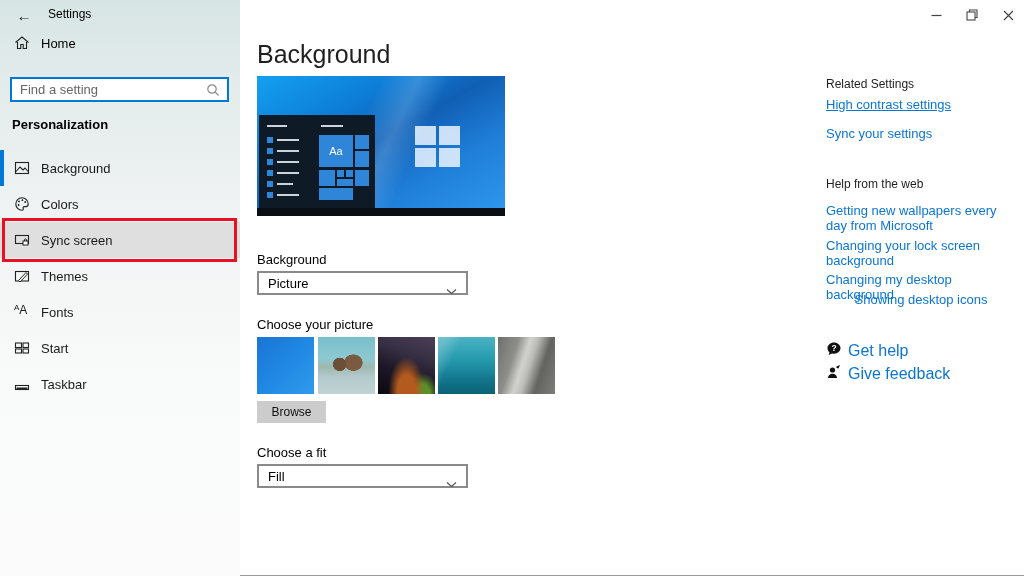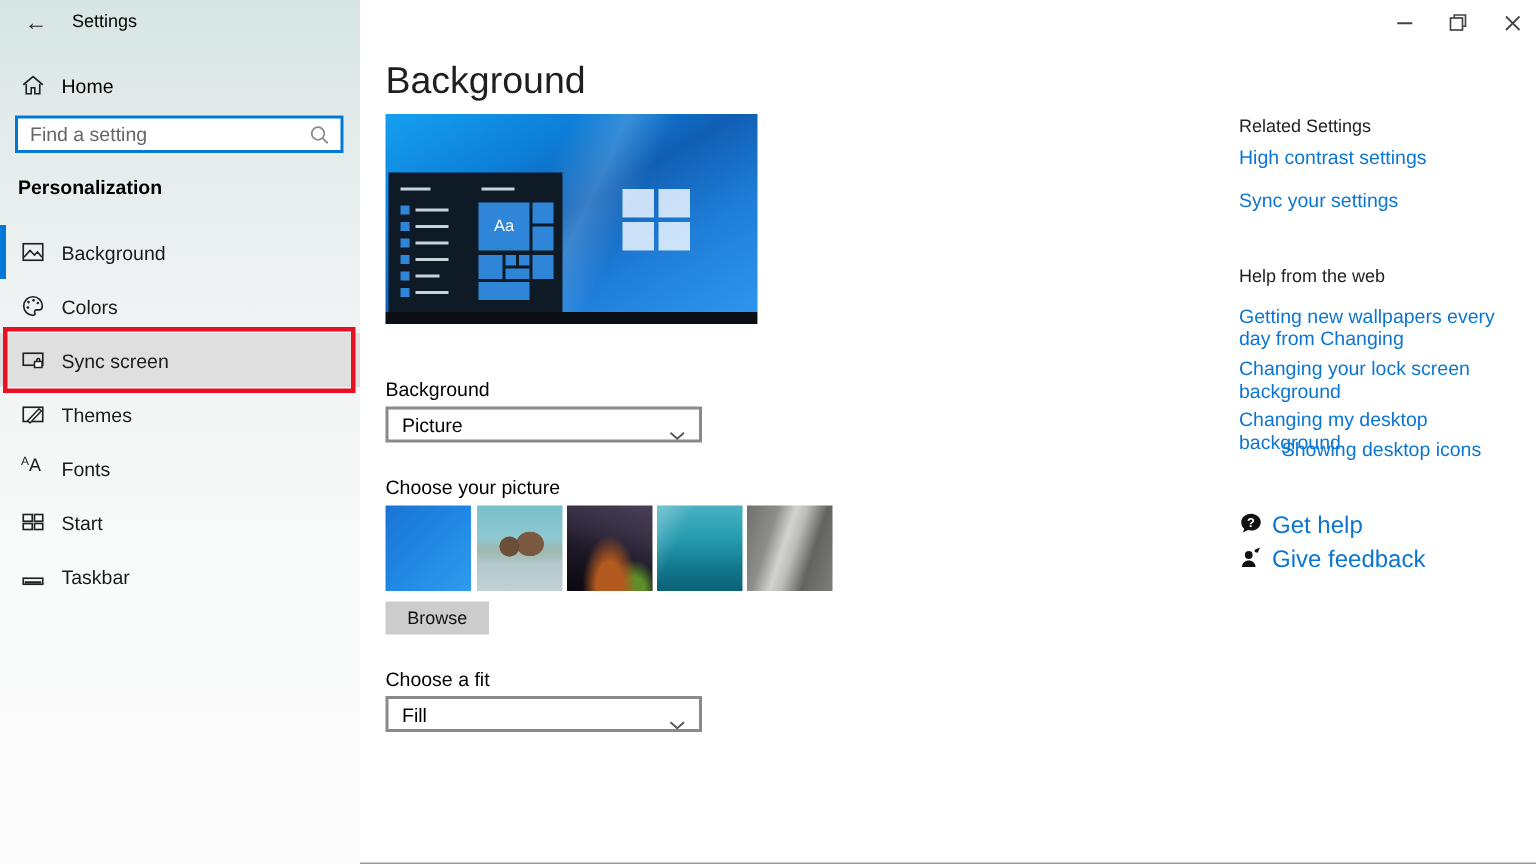--- a/index.html
+++ b/index.html
@@ -7,21 +7,21 @@
     font-family:"Liberation Sans", sans-serif; }
   .screen { position:relative; width:1024px; height:576px; background:#ffffff;
     box-shadow: inset 1px 0 0 #5a5a5a, inset 0 -1px 0 #9a9a9a; }
 
   
   .sidebar { position:absolute; left:0; top:0; width:240px; height:576px;
     background:linear-gradient(180deg,#d6e5e4 0%,#e3ebeb 14%,#f1f4f4 40%,#f9fafa 65%,#fbfbfb 100%); }
   .back-btn { position:absolute; left:12px; top:3px; width:24px; height:24px;
     font-size:15px; color:#222; display:flex; align-items:center; justify-content:center; cursor:pointer; }
   .app-title { position:absolute; left:48px; top:7px; font-size:12px; color:#000; }
-  .home-row { position:absolute; left:0; top:44px; width:204px; height:28px; cursor:pointer; }
+  .home-row { position:absolute; left:0; top:30px; width:204px; height:28px; cursor:pointer; }
   .home-row .nav-icon { position:absolute; left:14px; top:5px; }
   .home-row .nav-label { position:absolute; left:41px; top:6px; font-size:13px; color:#000; }
   .searchbox { position:absolute; left:10px; top:77px; width:219px; height:25px;
     background:#fff; border:2px solid #0078d7; }
   .searchbox input { position:absolute; left:0; top:0; width:100%; height:100%;
     border:none; outline:none; padding:0 24px 0 8px; font-size:13px; color:#404040;
     font-family:"Liberation Sans", sans-serif; background:transparent; }
   .searchbox input::placeholder { color:#666; opacity:1; }
   .search-glyph { position:absolute; right:6px; top:3px; }
   .section-label { position:absolute; left:12px; top:117px; font-size:13px; font-weight:bold; color:#000; }
@@ -267,25 +267,25 @@
   <div class="combo" style="left:257px; top:464px;">
     <span class="combo-value">Fill</span>
     <span class="chev">
       <svg width="11" height="7" viewBox="0 0 11 7">
           <path d="M1 1.5 5.5 5.5 10 1.5" fill="none" stroke="#555" stroke-width="1.2"></path>
         </svg>
     </span>
   </div>
 
   <div class="side-head" style="top:77px;">Related Settings</div>
-  <div class="side-link" style="top:97px;">High contrast settings</div>
+  <div class="side-link" style="top:97px;text-decoration:underline;">High contrast settings</div>
   <div class="side-link" style="top:126px;">Sync your settings</div>
 
   <div class="side-head" style="top:177px;">Help from the web</div>
-  <div class="side-link" style="top:203px;">Getting new wallpapers every day from Changing</div>
+  <div class="side-link" style="top:203px;">Getting new wallpapers every day from Microsoft</div>
   <div class="side-link" style="top:238px;">Changing your lock screen background</div>
   <div class="side-link" style="top:272px;">Changing my desktop background</div>
   <div class="side-link" style="top:292px;text-align:center;">Showing desktop icons</div>
 
   <span class="help-row-icon" style="top:341px;">
     <svg width="16" height="16" viewBox="0 0 16 16">
         <path d="M8 1.5c3.6 0 6.5 2.5 6.5 5.6S11.6 12.7 8 12.7c-.7 0-1.4-.1-2-.3L2.6 14l.9-2.5C2.2 10.4 1.5 9 1.5 7.1 1.5 4 4.4 1.5 8 1.5z" fill="#111"></path>
         <text x="8" y="10" fill="#fff" font-size="8.5" font-family="Liberation Sans, sans-serif" text-anchor="middle" font-weight="bold">?</text>
       </svg>
   </span>

